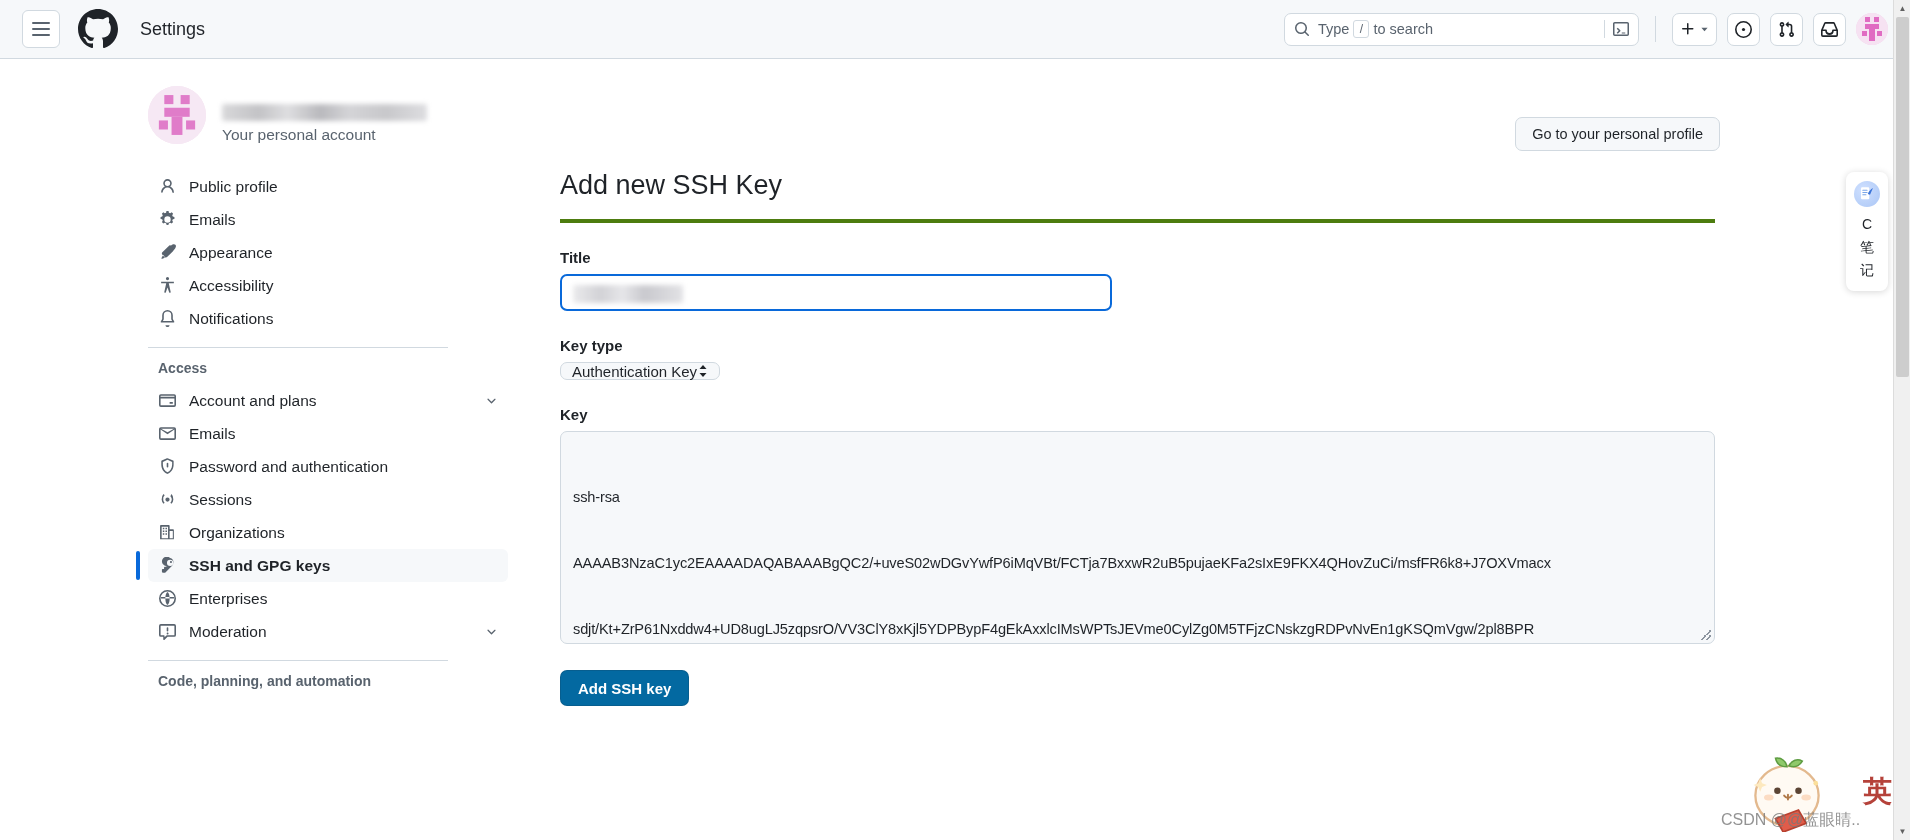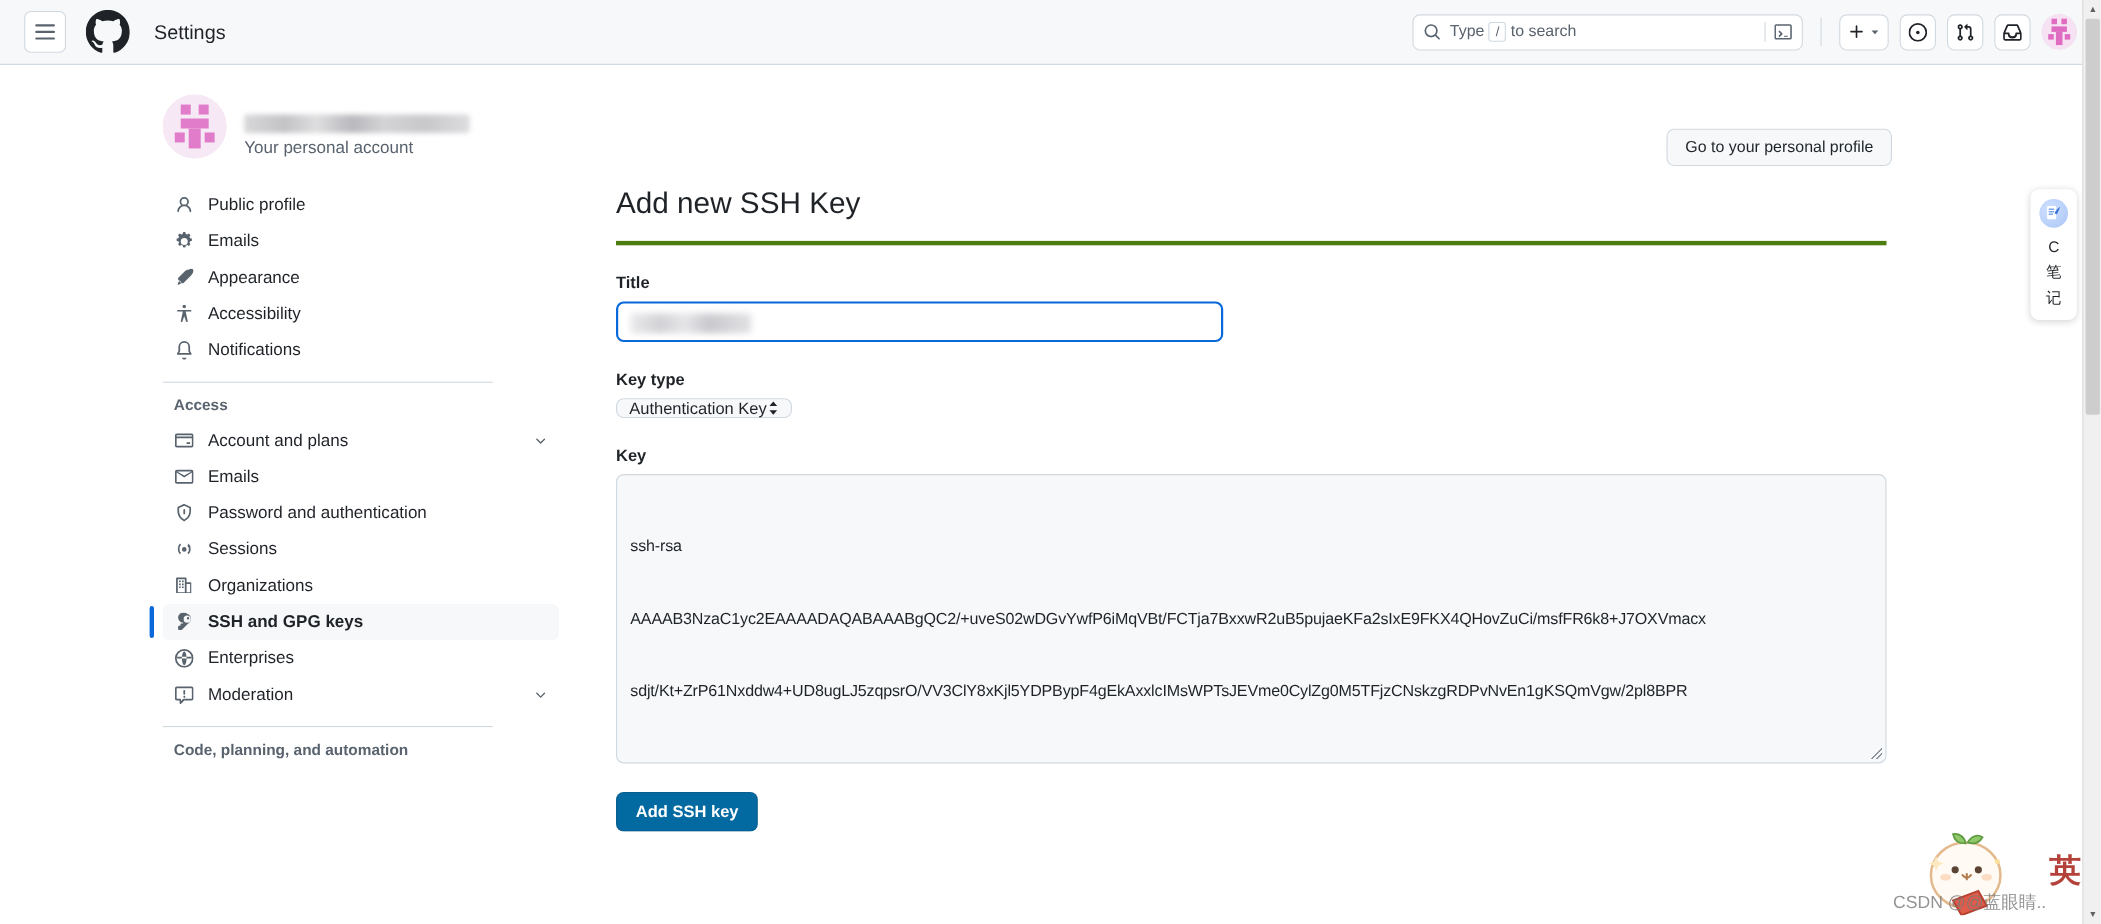--- a/index.html
+++ b/index.html
@@ -155,21 +155,21 @@
   .select-box {
     width: 160px; height: 18px;
     border: 1px solid #d1d9e0; border-radius: 7px;
     background: #f6f8fa;
     display: flex; align-items: center; justify-content: space-between;
     padding: 0 11px; font-size: 15px; cursor: pointer;
   }
   .select-arrows { display:flex; flex-direction:column; gap:2px; color:#1f2328; }
 
   .key-textarea {
-    width: 1155px; height: 263px;
+    width: 1155px; height: 213px;
     border: 1px solid #d1d9e0; border-radius: 7px;
     background: #f6f8fa;
     padding: 10px 12px;
     font-family: "Liberation Sans", sans-serif;
     font-size: 14.6px; line-height: 22px;
     color: #1f2328;
     overflow: hidden; position: relative;
     word-break: break-all; white-space: pre-wrap;
     resize: none;
   }

